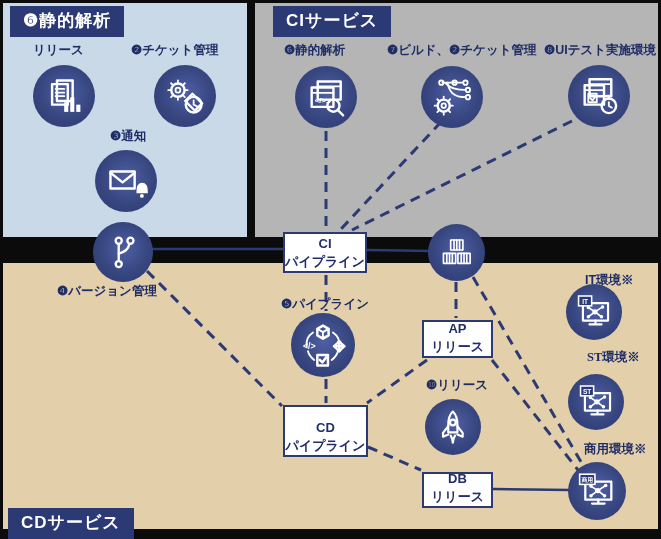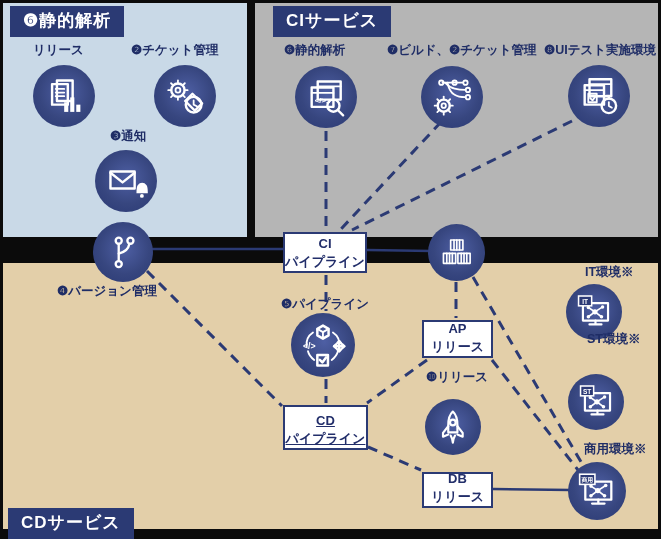--- a/index.html
+++ b/index.html
@@ -181,21 +181,21 @@
   </div>
 
   <div class="nodebox" style="left:283px;top:232px;width:84px;height:41px;">
     <span>CI</span>
     <span>パイプライン</span>
   </div>
   <div class="nodebox" style="left:422px;top:320px;width:71px;height:38px;">
     <span>AP</span>
     <span>リリース</span>
   </div>
-  <div class="nodebox" style="left:283px;top:405px;width:85px;height:45px;text-decoration:underline;">
+  <div class="nodebox" style="left:283px;top:405px;width:85px;height:52px;">
     <span>CD</span>
     <span>パイプライン</span>
   </div>
   <div class="nodebox" style="left:422px;top:472px;width:71px;height:36px;">
     <span>DB</span>
     <span>リリース</span>
   </div>
 
   <div class="icon" style="left:93px;top:222px;width:60px;height:60px;">
     <svg viewBox="0 0 40 40">
@@ -227,32 +227,32 @@
         <polyline points="31.5,18.5 33,17 34.5,18.5"></polyline>
           <polyline points="31.5,23.5 33,25 34.5,23.5"></polyline>
         <polyline points="30.5,19.5 29,21 30.5,22.5"></polyline>
           <polyline points="35.5,19.5 37,21 35.5,22.5"></polyline>
       </g>
       <rect class="s" x="15.5" y="28" width="8.5" height="8.5"></rect>
       <polyline class="s" points="17.5,32 19.5,34 22.5,30"></polyline>
     </svg>
   </div>
 
-  <div class="lbl" style="left:426px;top:369px;">❿リリース</div>
+  <div class="lbl" style="left:426px;top:377px;">❿リリース</div>
   <div class="icon" style="left:425px;top:399px;width:56px;height:56px;">
     <svg viewBox="0 0 40 40">
       <path class="s" d="M20 6 c3.2 3 4.2 7.5 4.2 12.5 l0 6.5 -8.4 0 0 -6.5 c0 -5 1 -9.5 4.2 -12.5 z"></path>
       <circle class="s" cx="20" cy="16" r="2.6"></circle>
       <path class="s" d="M15.8 19.5 l-4.8 6 0 3.5 4.8 -2"></path>
       <path class="s" d="M24.2 19.5 l4.8 6 0 3.5 -4.8 -2"></path>
       <path class="s" d="M18 28 q2 3.5 2 6.5 q0 -3 2 -6.5"></path>
     </svg>
   </div>
 
-  <div class="lbl" style="left:585px;top:264px;">IT環境※</div>
+  <div class="lbl" style="left:585px;top:272px;">IT環境※</div>
   <div class="icon" style="left:566px;top:284px;width:56px;height:56px;">
     <svg viewBox="0 0 40 40">
       <rect class="s" x="10" y="12" width="23" height="16"></rect>
       <line class="s" x1="21.5" y1="28" x2="21.5" y2="31"></line>
       <line class="s" x1="16" y1="31.5" x2="27" y2="31.5"></line>
       <g class="s15">
         <line x1="21" y1="20" x2="15" y2="16"></line>
           <line x1="21" y1="20" x2="28" y2="15.5"></line>
         <line x1="21" y1="20" x2="27" y2="24.5"></line>
           <line x1="21" y1="20" x2="15" y2="24.5"></line>
@@ -260,21 +260,21 @@
       <circle class="f" cx="21" cy="20" r="2.4"></circle>
       <circle class="f" cx="15" cy="16" r="1.6"></circle>
         <circle class="f" cx="28" cy="15.5" r="1.6"></circle>
       <circle class="f" cx="27" cy="24.5" r="1.6"></circle>
         <circle class="f" cx="15" cy="24.5" r="1.6"></circle>
       <rect class="badge" x="6" y="5.5" width="12" height="9"></rect>
       <text x="12" y="12.4" font-size="6" text-anchor="middle">IT</text>
     </svg>
   </div>
 
-  <div class="lbl" style="left:587px;top:331px;">ST環境※</div>
+  <div class="lbl" style="left:587px;top:349px;font-family:Liberation Serif, serif;">ST環境※</div>
   <div class="icon" style="left:568px;top:374px;width:56px;height:56px;">
     <svg viewBox="0 0 40 40">
       <rect class="s" x="10" y="12" width="23" height="16"></rect>
       <line class="s" x1="21.5" y1="28" x2="21.5" y2="31"></line>
       <line class="s" x1="16" y1="31.5" x2="27" y2="31.5"></line>
       <g class="s15">
         <line x1="21" y1="20" x2="15" y2="16"></line>
           <line x1="21" y1="20" x2="28" y2="15.5"></line>
         <line x1="21" y1="20" x2="27" y2="24.5"></line>
           <line x1="21" y1="20" x2="15" y2="24.5"></line>

